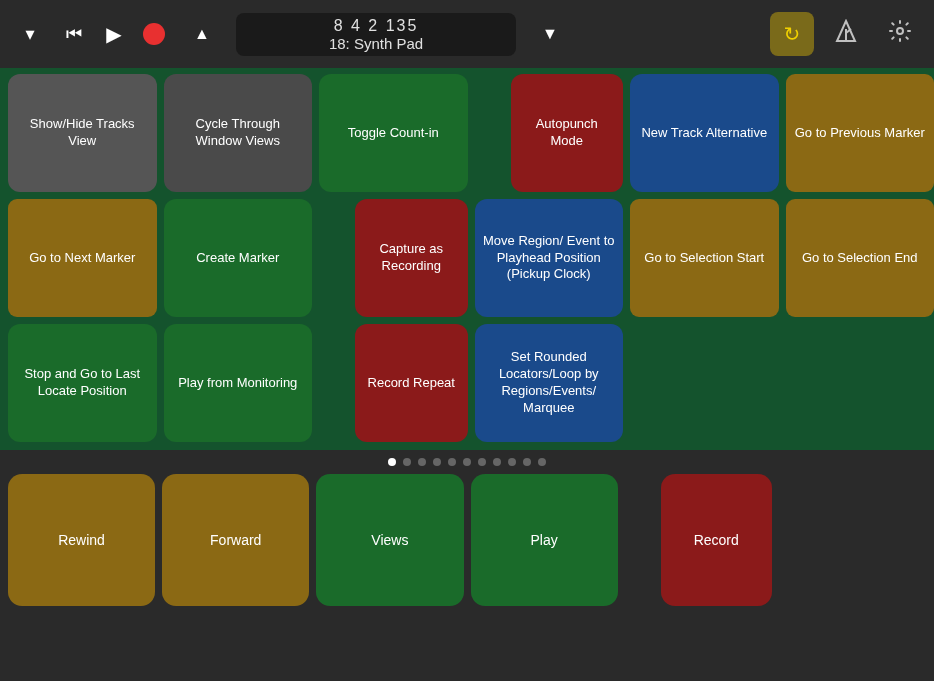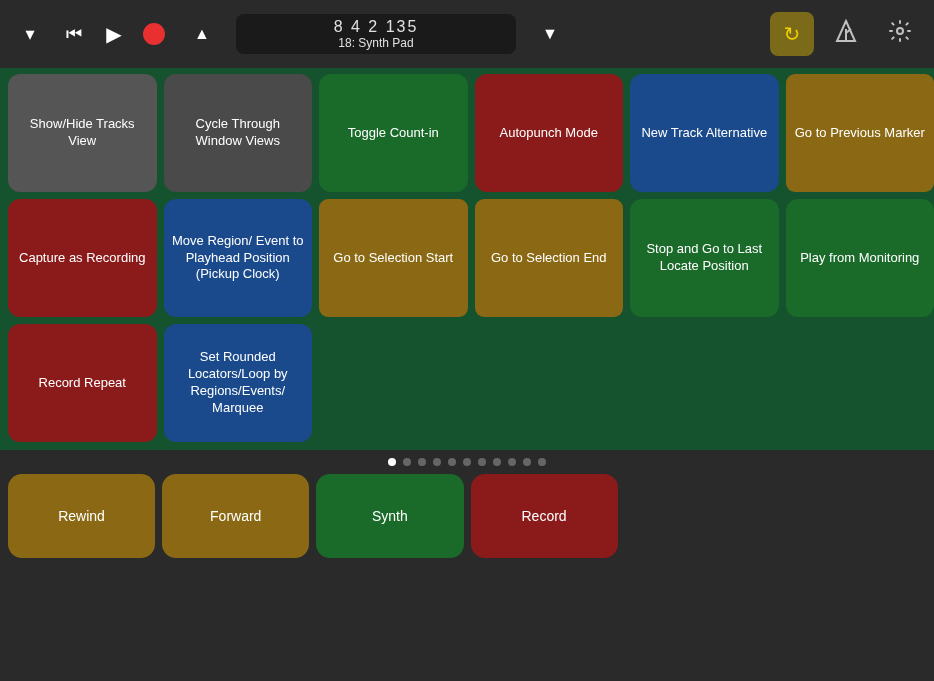--- a/index.html
+++ b/index.html
@@ -56,21 +56,21 @@
       max-width: 280px;
     }
     .transport-time {
       color: #e0e0e0;
       font-size: 16px;
       font-weight: 500;
       letter-spacing: 2px;
     }
     .transport-name {
       color: #e0e0e0;
-      font-size: 12px;
+      font-size: 15px;
     }
     .transport-arrows {
       display: flex;
       gap: 4px;
       align-items: center;
     }
     .top-bar-right {
       display: flex;
       align-items: center;
       gap: 10px;
@@ -135,21 +135,21 @@
       color: white;
       padding: 8px;
       min-height: 118px;
       cursor: pointer;
       line-height: 1.3;
     }
     .cell-gray { background: #555555; }
     .cell-dark-gray { background: #4a4a4a; }
     .cell-green-dark { background: #1a6b2a; }
     .cell-green-bright { background: #1db954; }
-    .cell-red { background: #8b1a1a; }
+    .cell-red { background: #8b1a1a; margin-left: 36px; }
     .cell-blue { background: #1a4a8b; }
     .cell-gold { background: #8b6914; border-radius: 9px; }
 
     
     .pagination {
       display: flex;
       justify-content: center;
       align-items: center;
       gap: 7px;
       padding: 8px 0;
@@ -176,21 +176,21 @@
     .bottom-cell {
       border-radius: 14px;
       display: flex;
       align-items: center;
       justify-content: center;
       text-align: center;
       font-size: 14px;
       font-weight: 500;
       color: white;
       padding: 8px;
-      height: 84px;
+      height: 132px;
       cursor: pointer;
     }
 
     .record-circle {
       display: inline-block;
       width: 22px;
       height: 22px;
       background: #e83030;
       border-radius: 50%;
     }
@@ -243,20 +243,22 @@
 </div>
 
 <div class="grid-section">
   <div class="grid" id="main-grid">
   <div class="cell cell-gray">Show/Hide Tracks View</div>
       <div class="cell cell-dark-gray">Cycle Through Window Views</div>
       <div class="cell cell-green-dark">Toggle Count-in</div>
       <div class="cell cell-red">Autopunch Mode</div>
       <div class="cell cell-blue">New Track Alternative</div>
       <div class="cell cell-gold">Go to Previous Marker</div>
+      <div class="cell cell-gold">Go to Next Marker</div>
+      <div class="cell cell-green-dark">Create Marker</div>
       <div class="cell cell-red">Capture as Recording</div>
       <div class="cell cell-blue">Move Region/ Event to Playhead Position (Pickup Clock)</div>
       <div class="cell cell-gold">Go to Selection Start</div>
       <div class="cell cell-gold">Go to Selection End</div>
       <div class="cell cell-green-dark">Stop and Go to Last Locate Position</div>
       <div class="cell cell-green-dark">Play from Monitoring</div>
       <div class="cell cell-red">Record Repeat</div>
       <div class="cell cell-blue">Set Rounded Locators/Loop by Regions/Events/ Marquee</div>
     </div>
 </div>
@@ -271,15 +273,16 @@
     <div class="dot"></div>
     <div class="dot"></div>
     <div class="dot"></div>
     <div class="dot"></div>
     <div class="dot"></div>
   </div>
 
 <div class="bottom-bar" id="bottom-bar">
 <div class="bottom-cell cell-gold">Rewind</div>
     <div class="bottom-cell cell-gold">Forward</div>
-    <div class="bottom-cell cell-green-dark">Synth</div>
+    <div class="bottom-cell cell-green-dark">Views</div>
+    <div class="bottom-cell cell-green-dark">Play</div>
     <div class="bottom-cell cell-red">Record</div>
   </div>
 
 </body></html>

